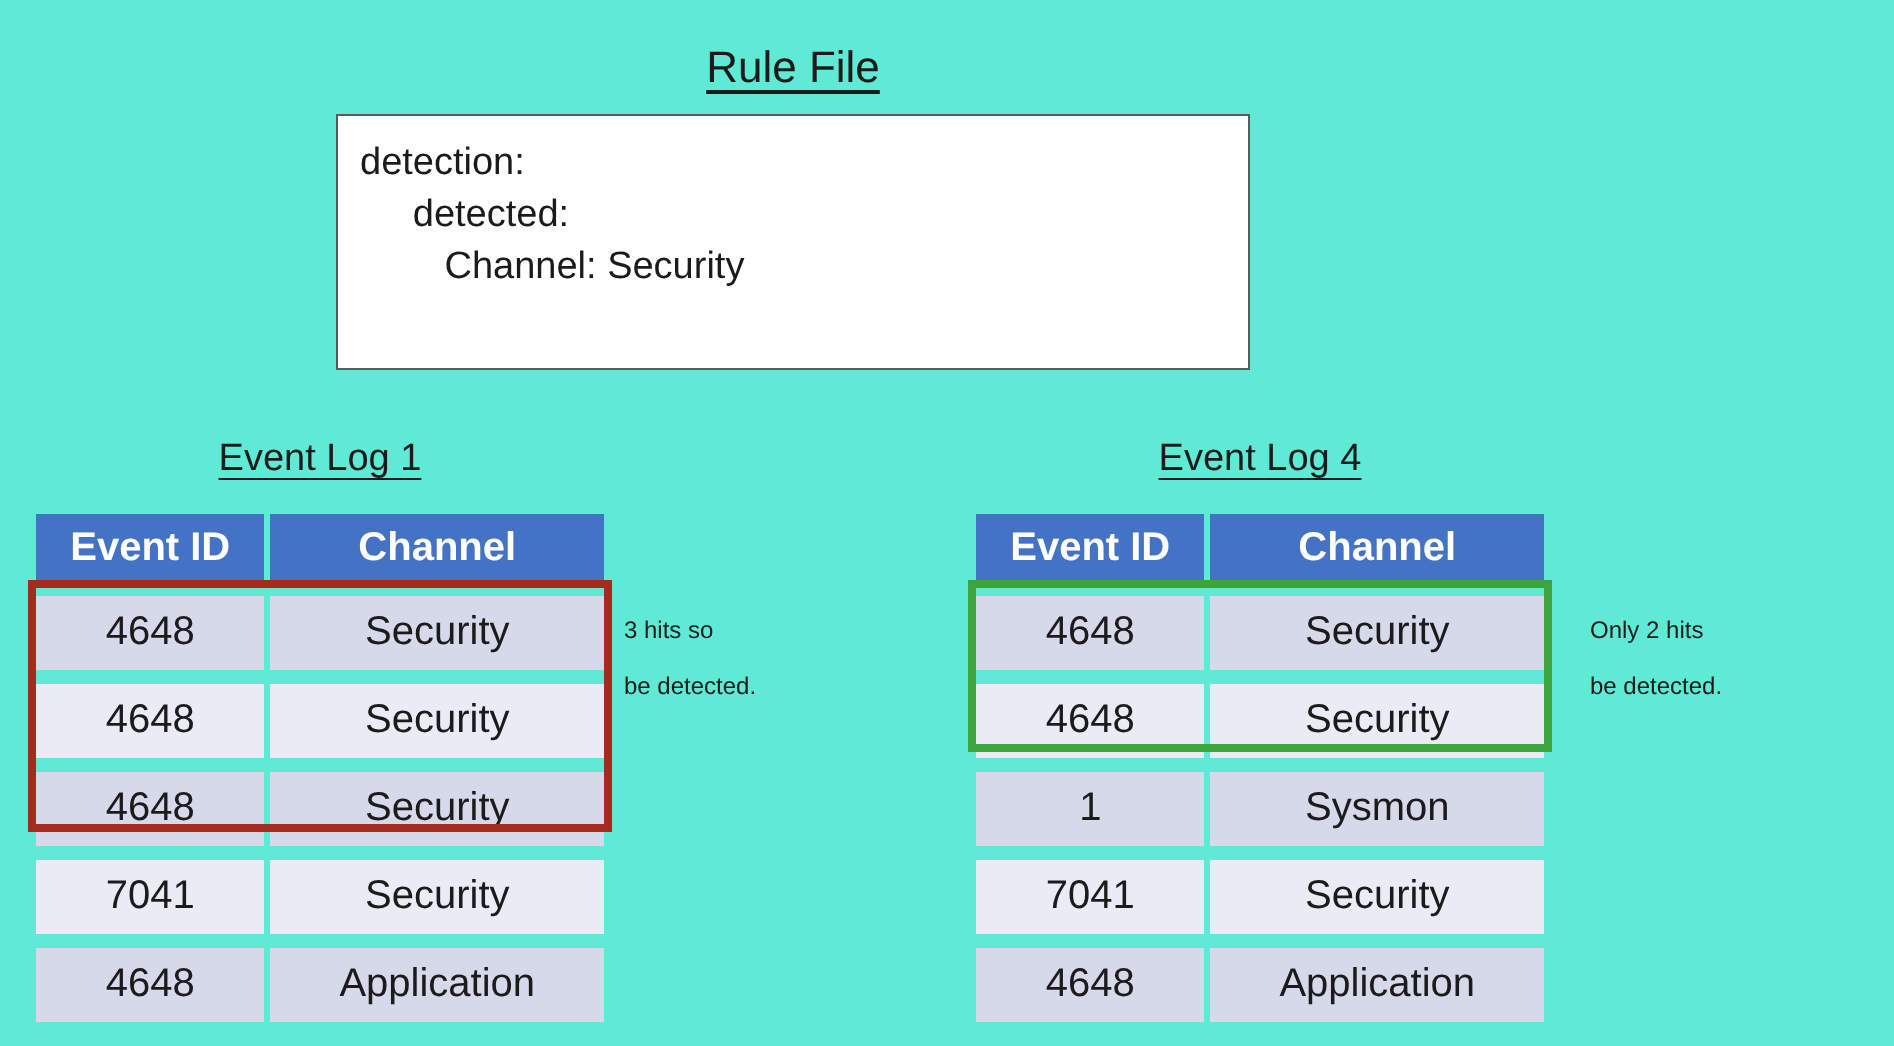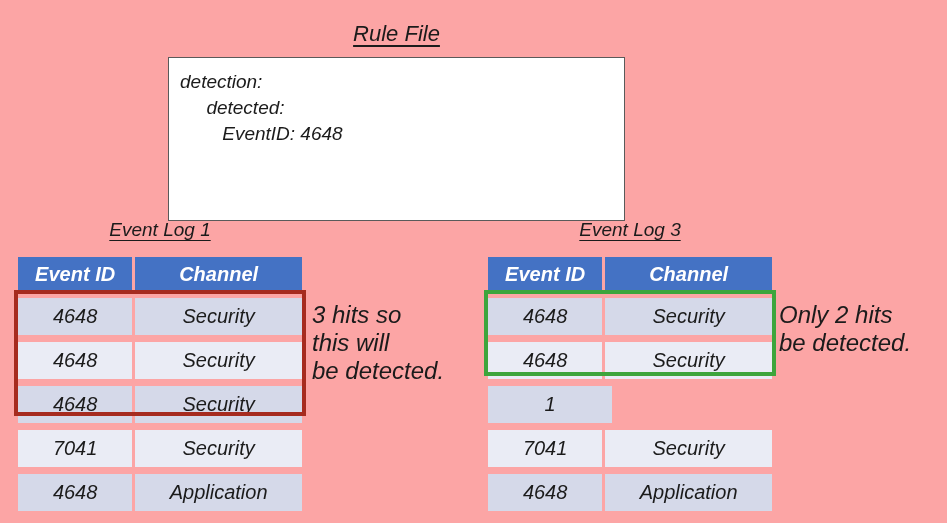--- a/index.html
+++ b/index.html
@@ -1,38 +1,37 @@
 <!DOCTYPE html>
 <html style="--header-blue: #4472C4; --row-dark: #D5D9E9; --row-light: #EAECF5; --red-highlight: #A62B1F; --green-highlight: #3DA53C; --box-border: #5A5A5A; --text: #1B1B1B;"><head>
 <meta charset="utf-8">
 <style>
   html, body { margin: 0; padding: 0; background: #ffffff; }
   .canvas {
     position: relative;
     width: 947px;
     height: 523px;
-    background: #fca5a5;
+    background: #5eead4;
     font-family: "Liberation Sans", sans-serif;
     color: #1b1b1b;
     overflow: hidden;
-    font-style: italic;
   }
   .sec-title {
     position: absolute;
     text-align: center;
     font-size: 19px;
     text-decoration: underline;
     text-underline-offset: 4px;
     color: #1b1b1b;
   }
   .rule-title { left: 168px; top: 21px; width: 457px; font-size: 22px; }
   .rule-box {
     position: absolute;
     left: 168px; top: 57px;
-    width: 457px; height: 164px;
+    width: 457px; height: 128px;
     box-sizing: border-box;
     border: 1px solid var(--box-border);
     padding: 11px 0 0 11px;
     background: #ffffff;
   }
   .rule-line {
     font-size: 19px;
     line-height: 26px;
     white-space: pre;
   }
@@ -68,42 +67,42 @@
   .hl-box {
     position: absolute;
     box-sizing: border-box;
     border: 4px solid;
     pointer-events: none;
   }
   .hl-red   { left: 14px;  top: 290px; width: 292px; height: 126px; }
   .hl-green { left: 484px; top: 290px; width: 292px; height: 86px; }
   .annot {
     position: absolute;
-    font-size: 24px;
+    font-size: 12px;
     line-height: 28px;
     color: #1b1b1b;
   }
   .annot-1 { left: 312px; top: 301px; }
-  .annot-2 { left: 779px; top: 301px; }
+  .annot-2 { left: 795px; top: 301px; }
 </style>
 </head>
 <body>
 
 <div class="canvas">
 
   <div class="sec-title rule-title">Rule File</div>
 
   <div class="rule-box">
     <div class="rule-line">detection:</div>
     <div class="rule-line">     detected:</div>
-    <div class="rule-line">        EventID: 4648</div>
+    <div class="rule-line">        Channel: Security</div>
   </div>
 
   <div class="sec-title log-title-1">Event Log 1</div>
-  <div class="sec-title log-title-2">Event Log 3</div>
+  <div class="sec-title log-title-2">Event Log 4</div>
 
   <div class="evt-table table-1">
       <div class="trow thead">
         <div class="tcell c0">Event ID</div>
         <div class="tcell c1">Channel</div>
       </div>
       <div class="trow row-dark">
         <div class="tcell c0">4648</div>
         <div class="tcell c1">Security</div>
       </div>
@@ -132,37 +131,37 @@
       <div class="trow row-dark">
         <div class="tcell c0">4648</div>
         <div class="tcell c1">Security</div>
       </div>
       <div class="trow row-light">
         <div class="tcell c0">4648</div>
         <div class="tcell c1">Security</div>
       </div>
       <div class="trow row-dark">
         <div class="tcell c0">1</div>
+        <div class="tcell c1">Sysmon</div>
       </div>
       <div class="trow row-light">
         <div class="tcell c0">7041</div>
         <div class="tcell c1">Security</div>
       </div>
       <div class="trow row-dark">
         <div class="tcell c0">4648</div>
         <div class="tcell c1">Application</div>
       </div>
     </div>
 
   <div class="hl-box hl-red" style="border-color: rgb(166, 43, 31);"></div>
   <div class="hl-box hl-green" style="border-color: rgb(61, 165, 60);"></div>
 
   <div class="annot annot-1">
     <div>3 hits so</div>
-    <div>this will</div>
     <div>be detected.</div>
   </div>
 
   <div class="annot annot-2">
     <div>Only 2 hits</div>
     <div>be detected.</div>
   </div>
 
 </div>
 

